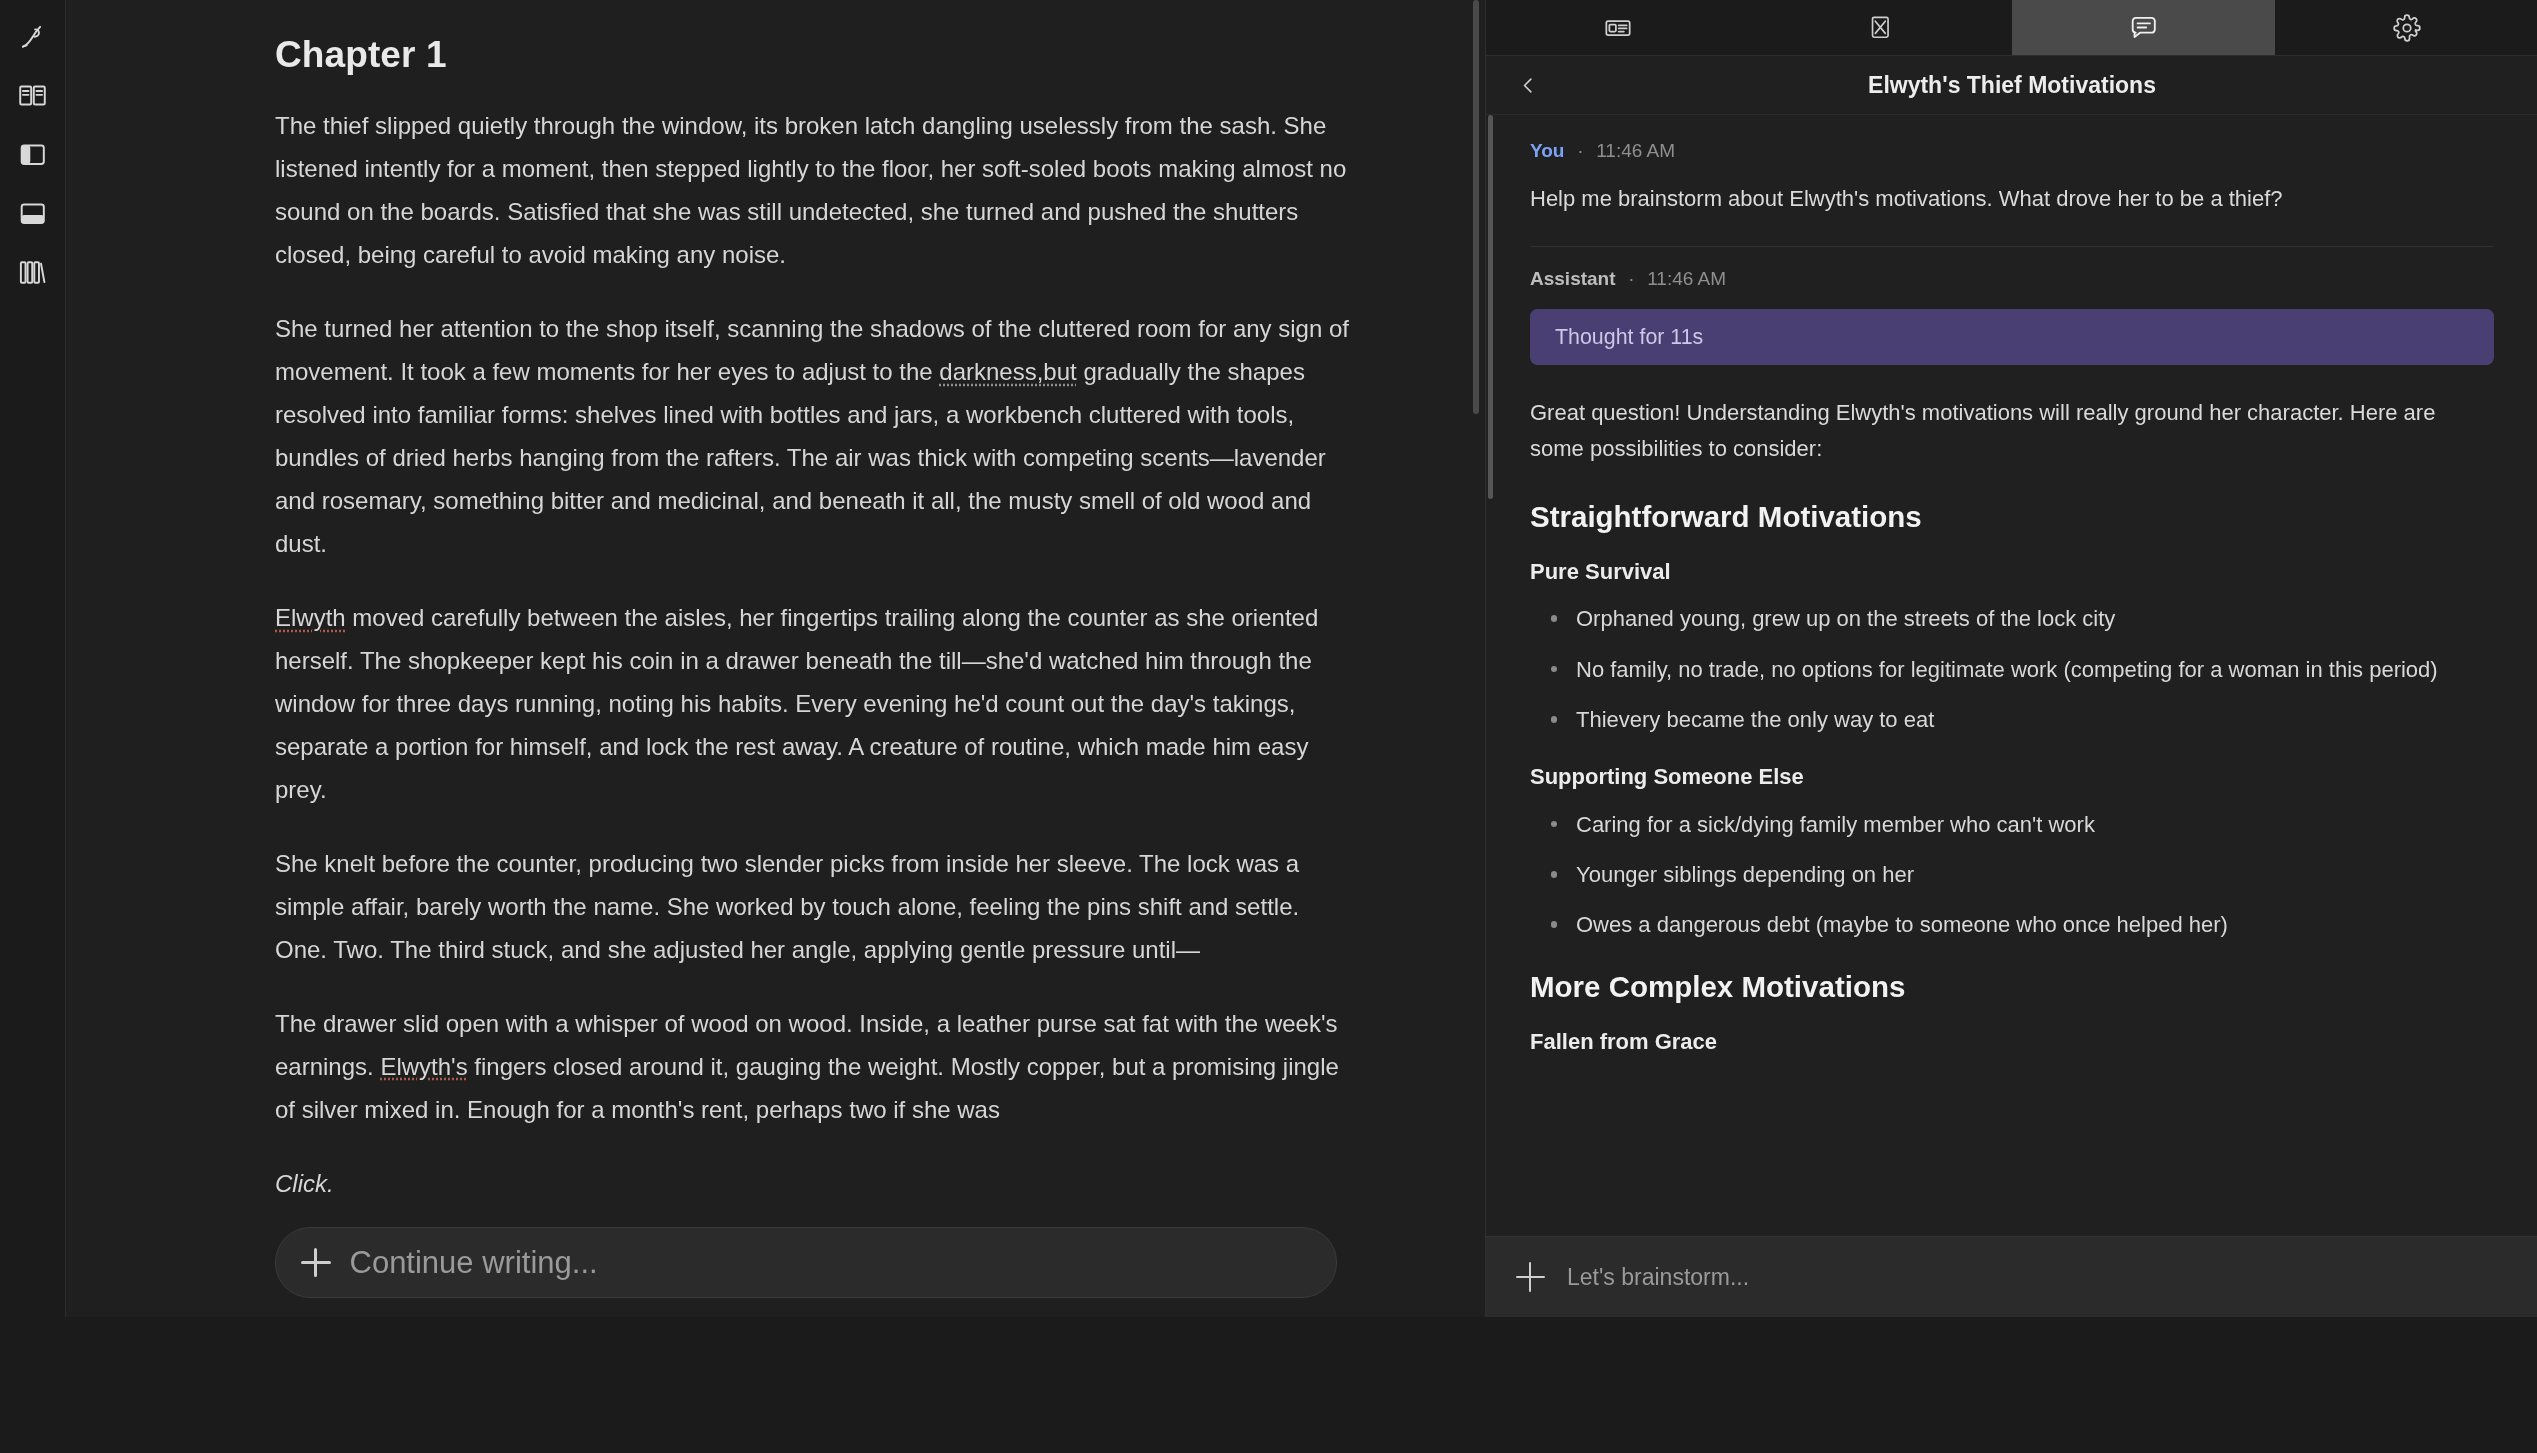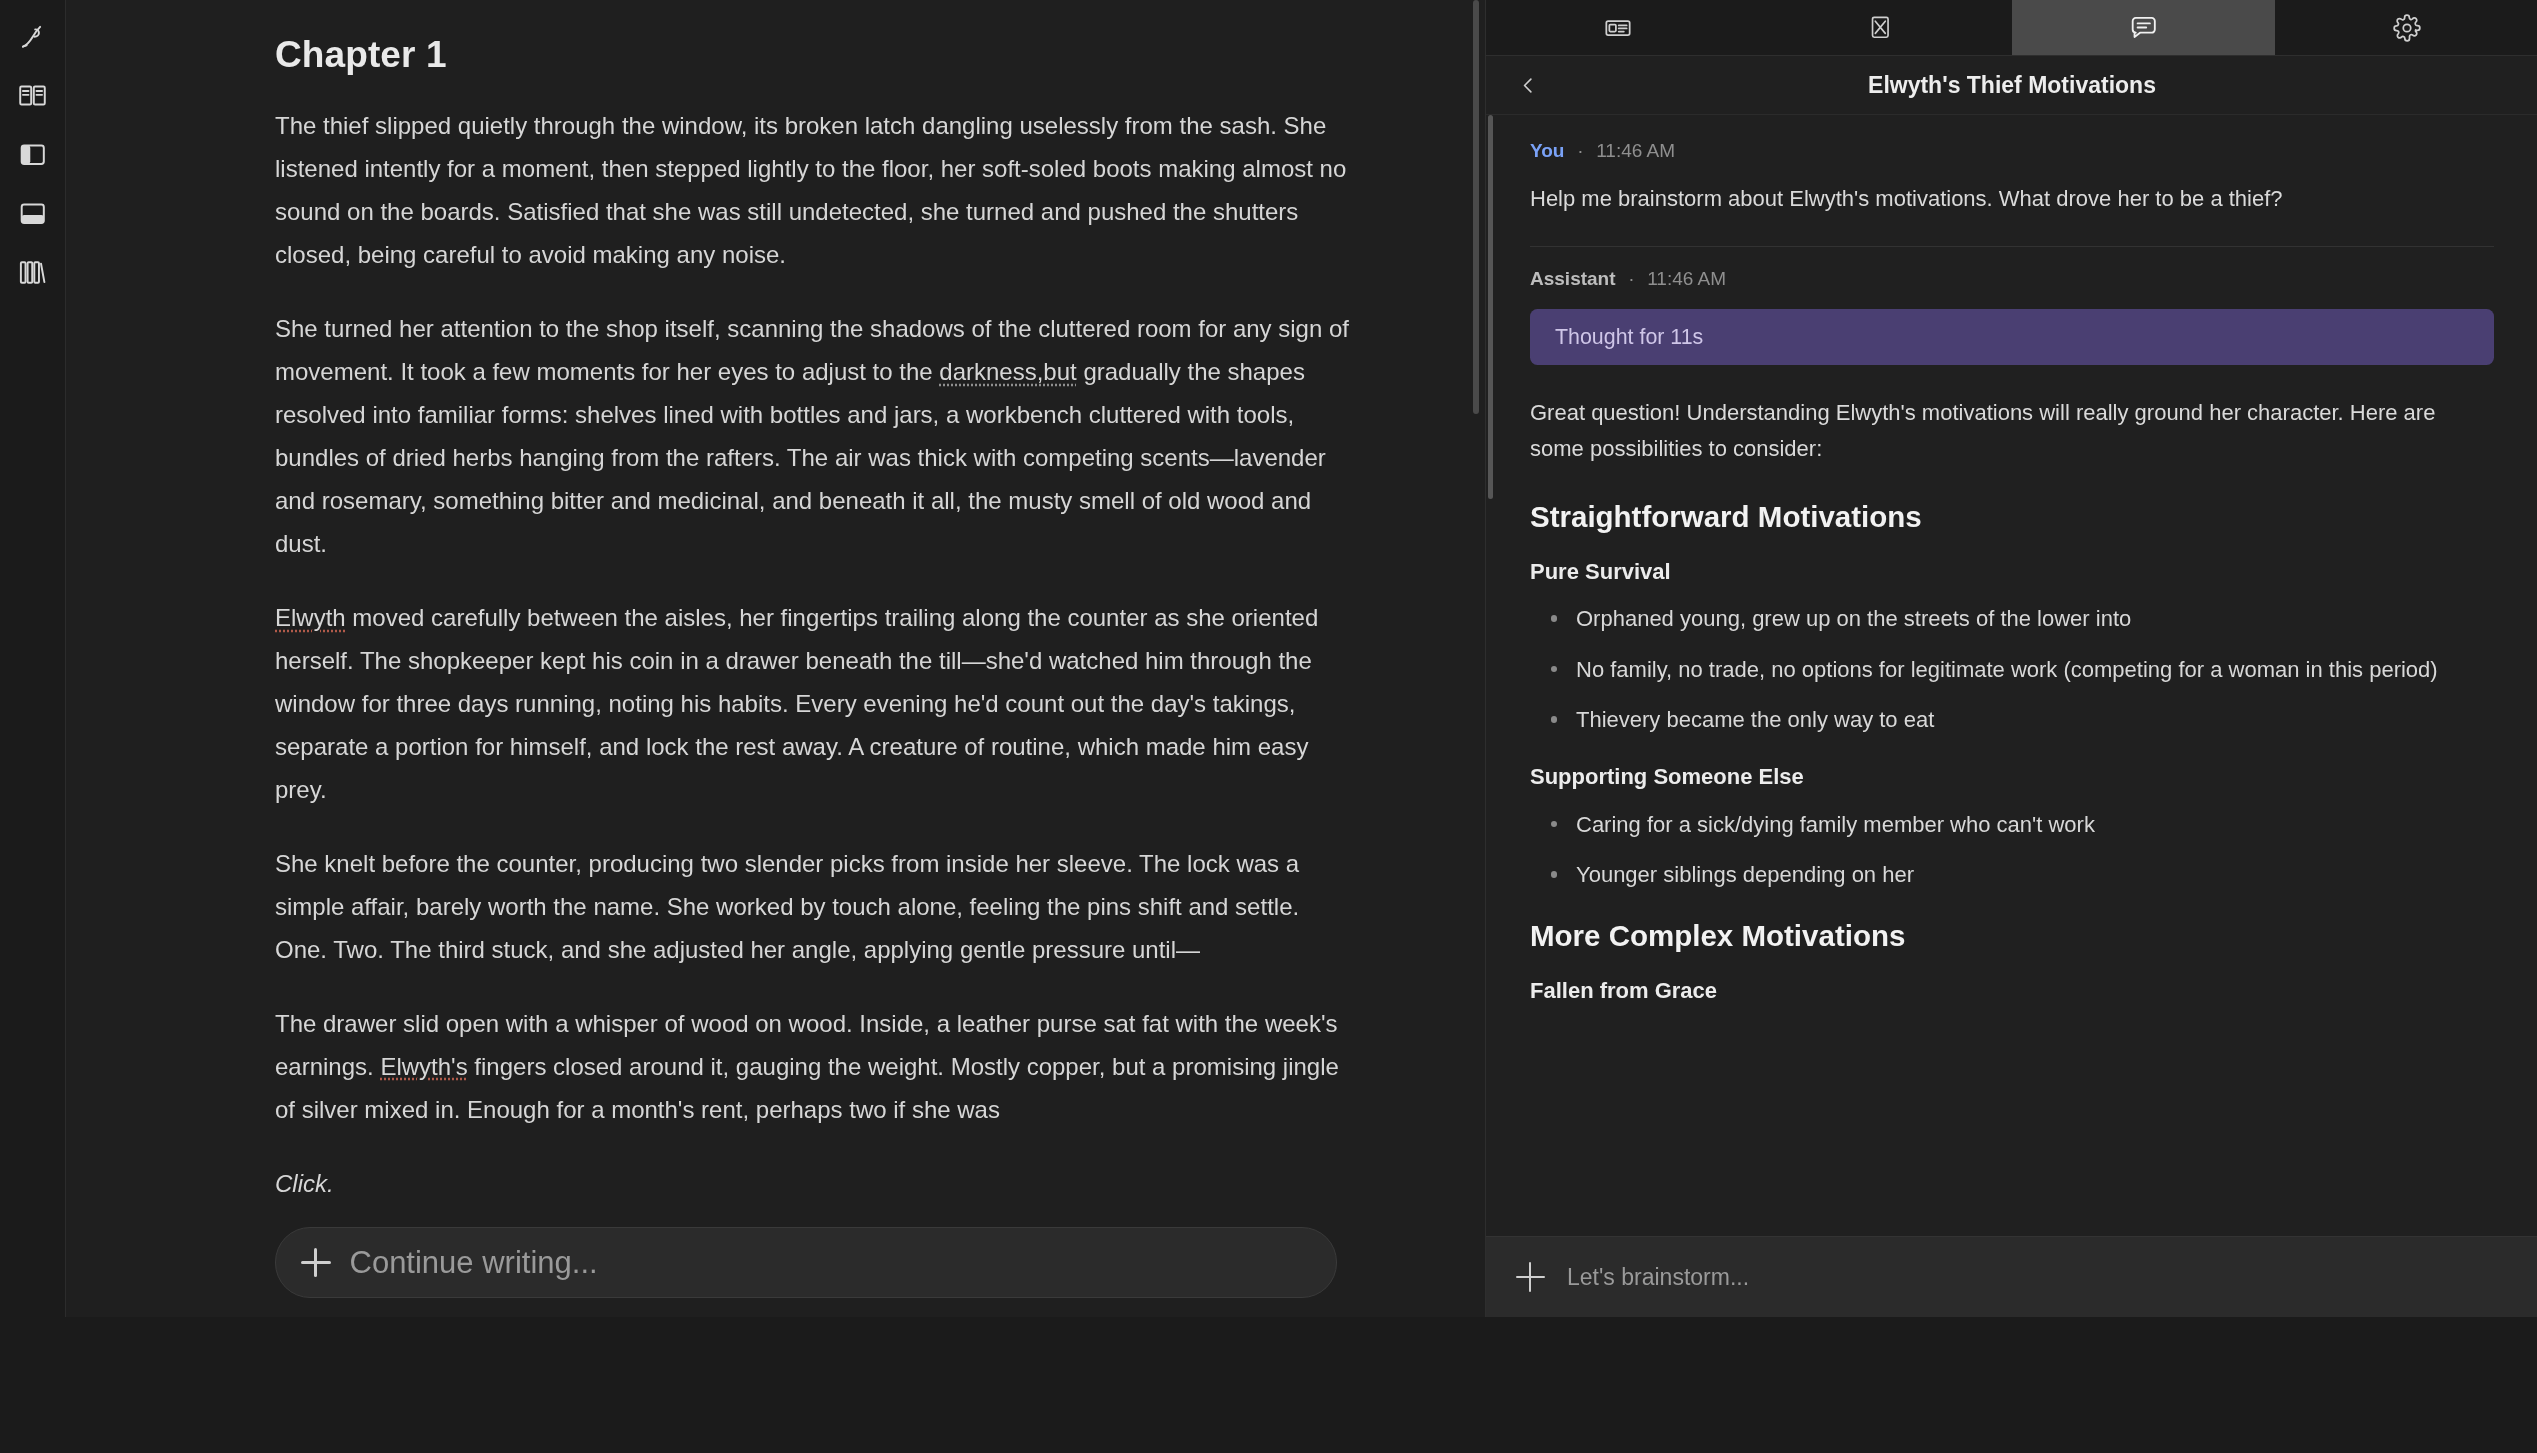--- a/index.html
+++ b/index.html
@@ -452,29 +452,30 @@
       <div class="thought">
         <span>Thought for 11s</span>
       </div>
 
       <div class="assist-text">Great question! Understanding Elwyth's motivations will really ground her character. Here are some possibilities to consider:</div>
 
       <h2 class="h2">Straightforward Motivations</h2>
 
       <h3 class="h3">Pure Survival</h3>
       <ul class="bullets">
-        <li>Orphaned young, grew up on the streets of the lower into</li>
+        <li>Orphaned young, grew up on the streets of the lock city</li>
         <li>No family, no trade, no options for legitimate work (competing for a woman in this period)</li>
         <li>Thievery became the only way to eat</li>
       </ul>
 
       <h3 class="h3">Supporting Someone Else</h3>
       <ul class="bullets">
         <li>Caring for a sick/dying family member who can't work</li>
         <li>Younger siblings depending on her</li>
+        <li>Owes a dangerous debt (maybe to someone who once helped her)</li>
       </ul>
 
       <h2 class="h2">More Complex Motivations</h2>
       <h3 class="h3">Fallen from Grace</h3>
     </div>
 
     <div class="chat-scrollbar"></div>
     <div class="fade-bottom"></div>
 
     <div class="chat-compose-wrap">

